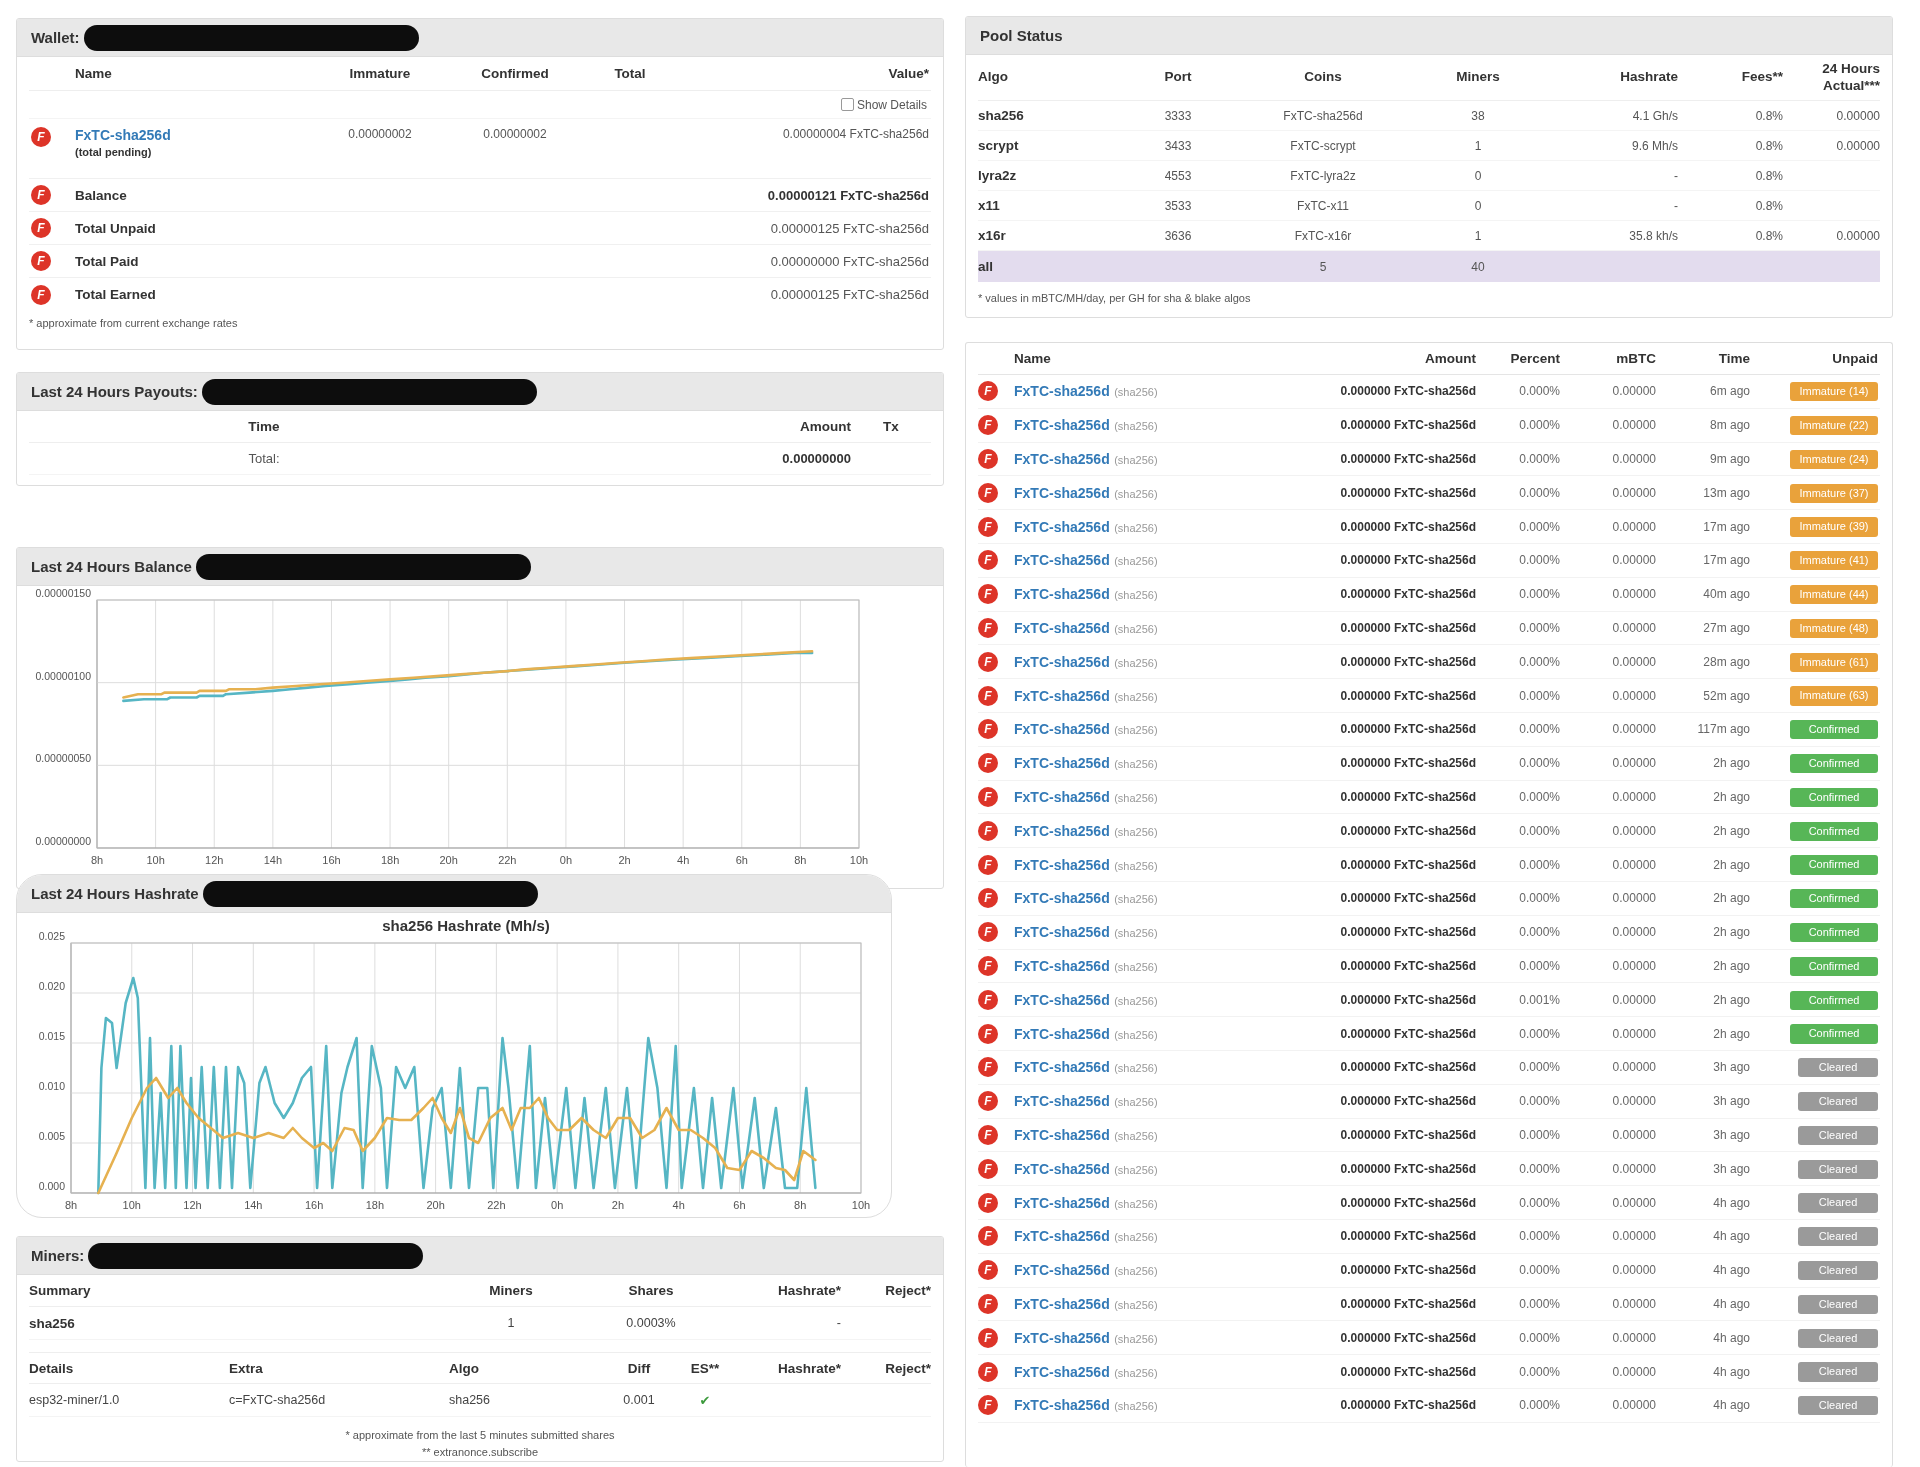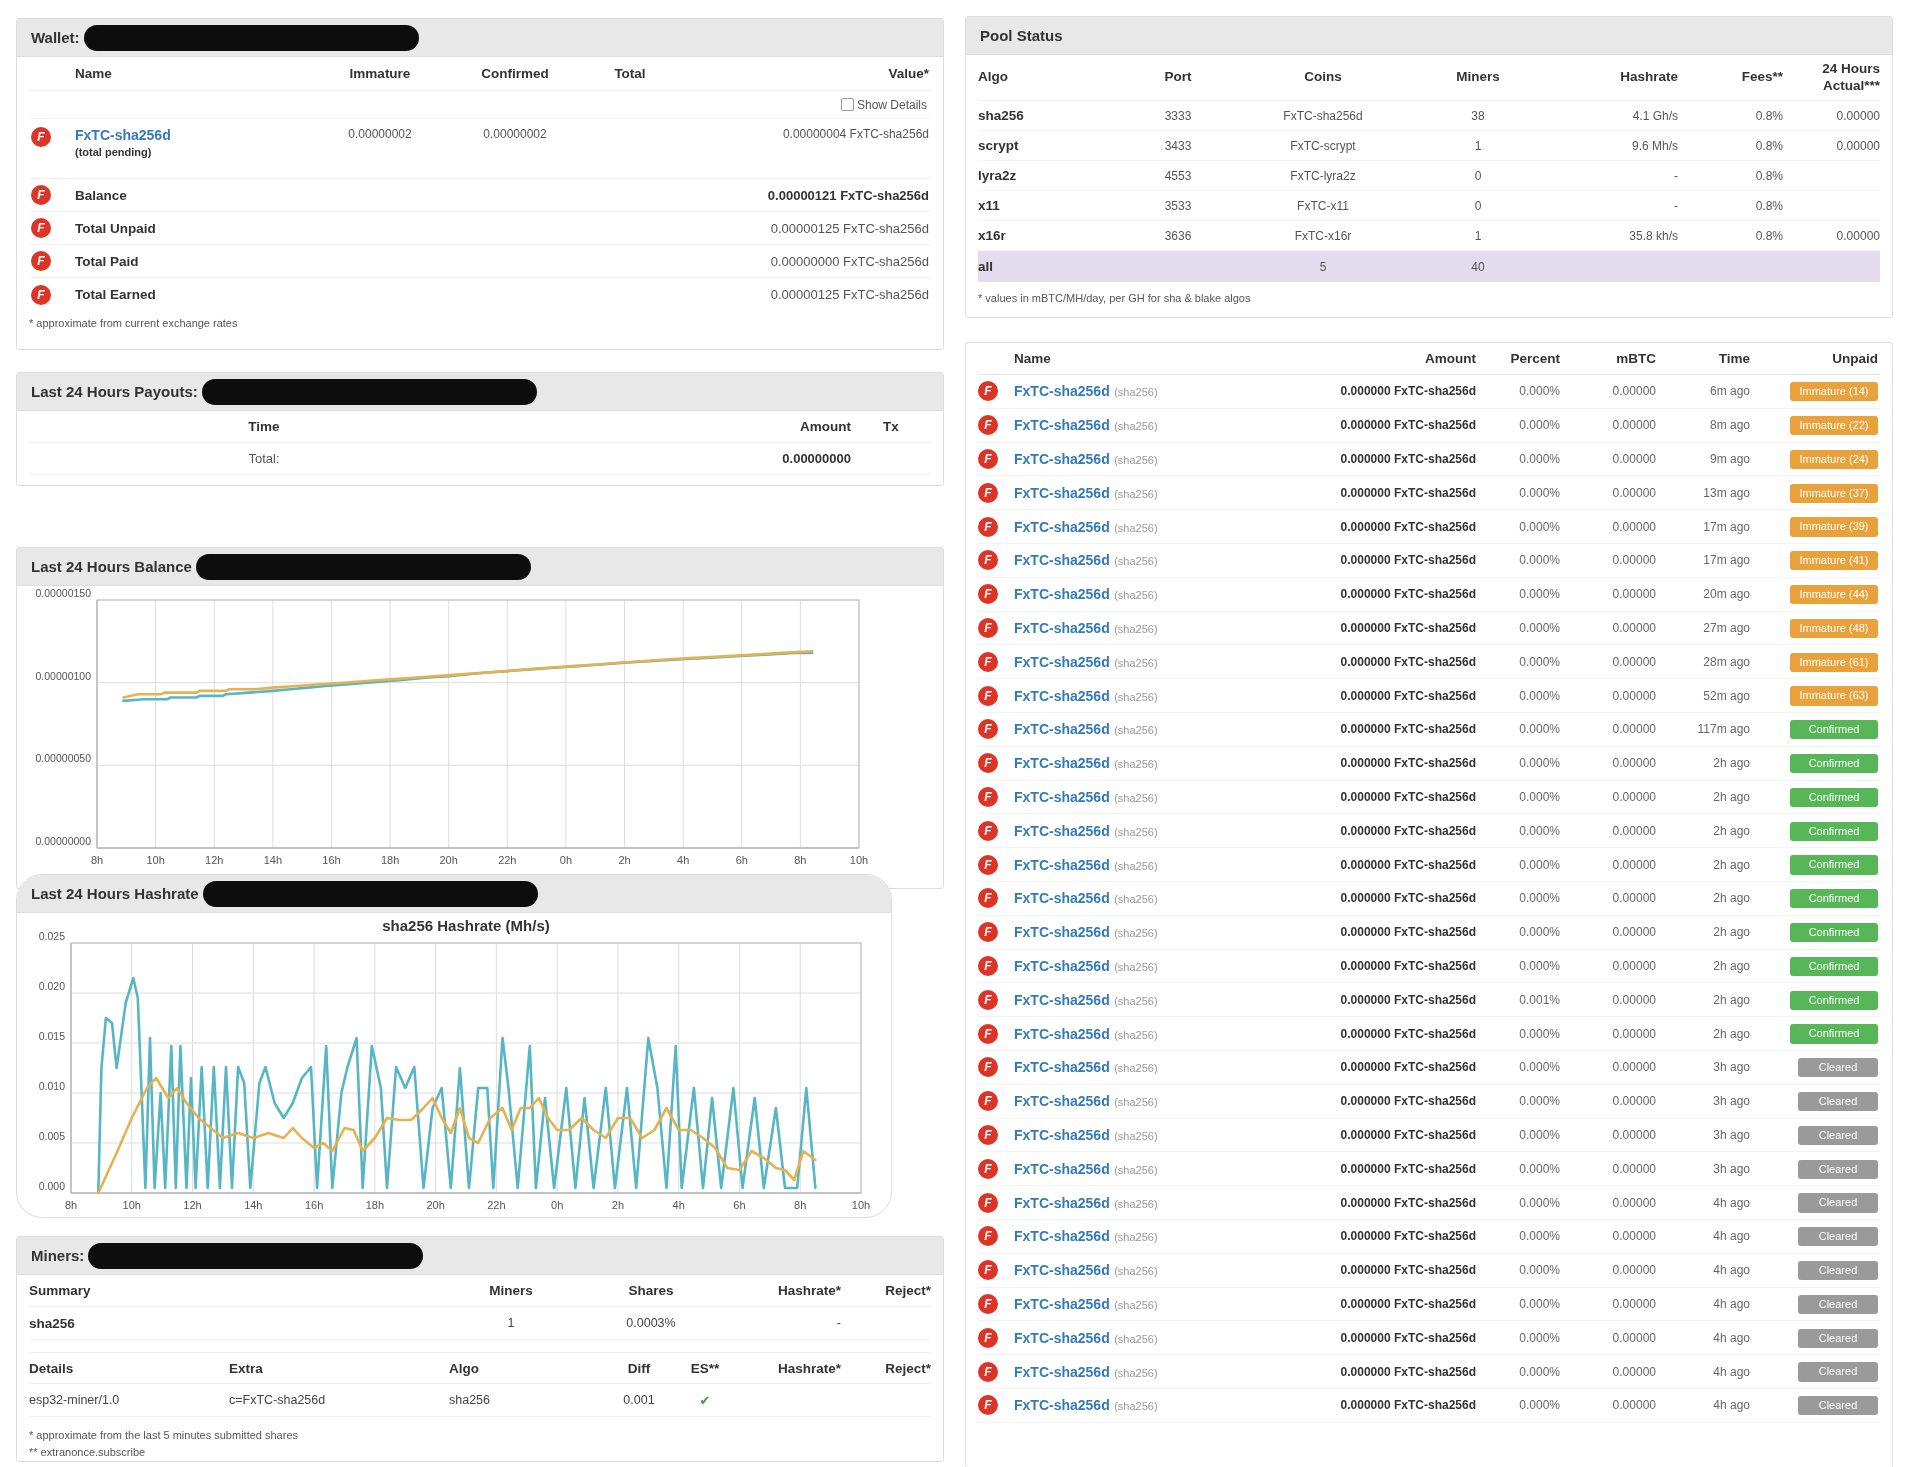--- a/index.html
+++ b/index.html
@@ -293,21 +293,21 @@
     <div class="mdgrid mrow">
       <div>esp32-miner/1.0</div>
       <div>c=FxTC-sha256d</div>
       <div>sha256</div>
       <div class="c">0.001</div>
       <div class="c check">✔</div>
       <div class="r"></div>
       <div class="r"></div>
     </div>
   </div>
-  <div class="note" style="padding-top:10px; line-height:1.5;">
+  <div class="note" style="padding-top:10px; line-height:1.5;text-align:center;">
     <div>* approximate from the last 5 minutes submitted shares</div>
     <div>** extranonce.subscribe</div>
   </div>
 </div>
 
 <div class="panel" style="left:965px; top:16px; width:928px; height:302px;">
   <div class="phead">
     <span>Pool Status</span>
   </div>
   <div class="pbody">
@@ -445,21 +445,21 @@
           <div class="emut r">0.00000</div>
           <div class="emut r">17m ago</div>
           <div class="statcell"><span class="badge immature">Immature (41)</span></div>
         </div>
         <div class="egrid erow">
           <div><span class="ficon">F</span></div>
           <div><span class="ename">FxTC-sha256d</span> <span class="esub">(sha256)</span></div>
           <div class="eamt r">0.000000 FxTC-sha256d</div>
           <div class="emut r">0.000%</div>
           <div class="emut r">0.00000</div>
-          <div class="emut r">20m ago</div>
+          <div class="emut r">40m ago</div>
           <div class="statcell"><span class="badge immature">Immature (44)</span></div>
         </div>
         <div class="egrid erow">
           <div><span class="ficon">F</span></div>
           <div><span class="ename">FxTC-sha256d</span> <span class="esub">(sha256)</span></div>
           <div class="eamt r">0.000000 FxTC-sha256d</div>
           <div class="emut r">0.000%</div>
           <div class="emut r">0.00000</div>
           <div class="emut r">27m ago</div>
           <div class="statcell"><span class="badge immature">Immature (48)</span></div>

